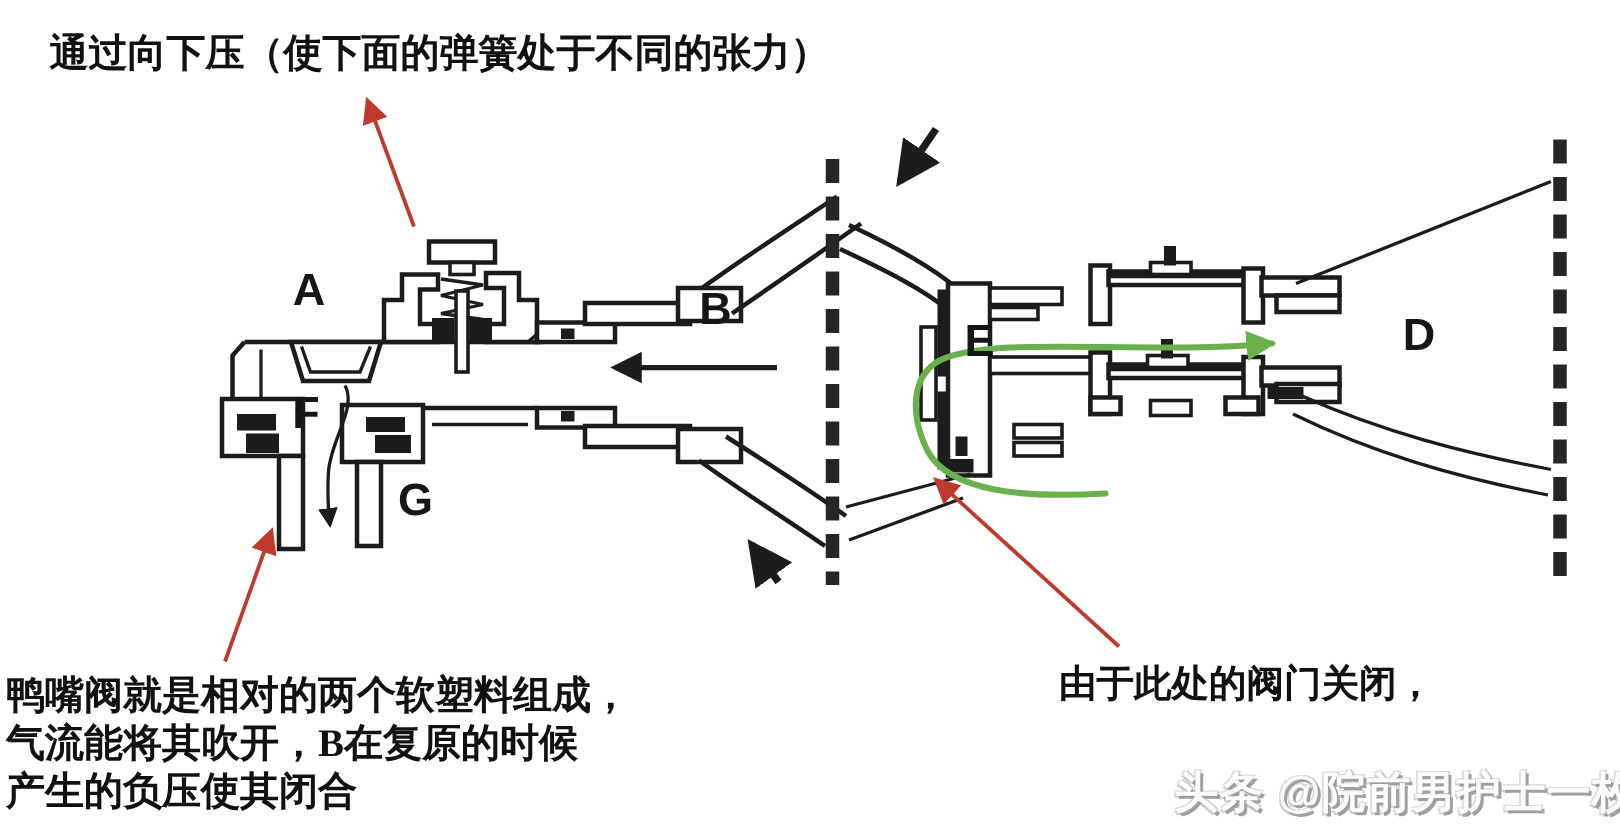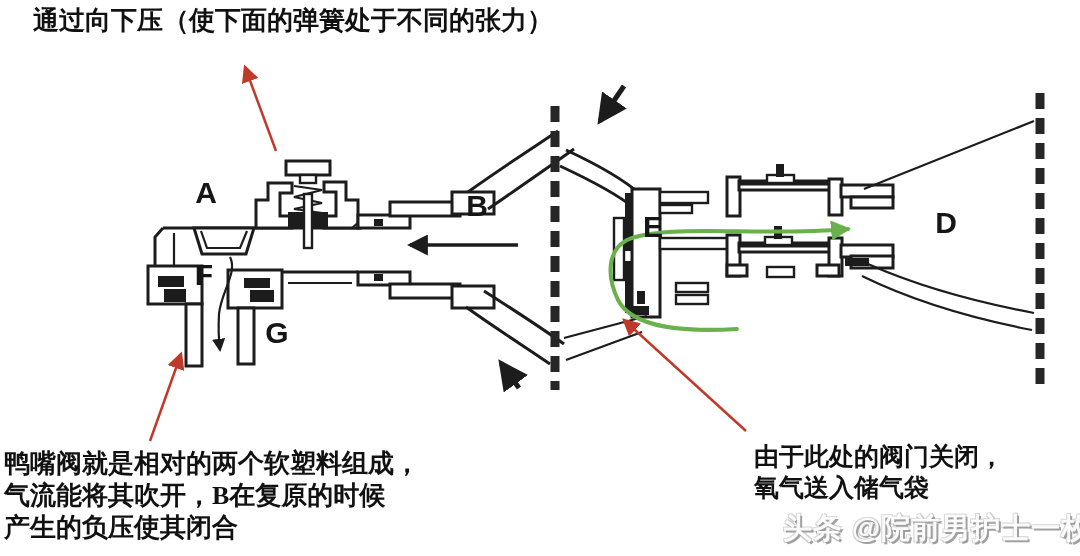--- a/index.html
+++ b/index.html
@@ -1,23 +1,23 @@
 <!DOCTYPE html>
 <html><head>
 <meta charset="utf-8">
 <style>
   html,body{margin:0;padding:0;background:#fff;}
   .canvas{position:relative;width:1080px;height:556px;background:#ffffff;overflow:hidden;
           font-family:"Liberation Serif","DejaVu Serif",serif;}
   .canvas svg{position:absolute;left:0;top:0;}
   .note{position:absolute;font-weight:700;color:#111;white-space:nowrap;}
   .note span{display:block;}
-  .note-top{left:33px;top:5px;font-size:26px;line-height:31px;}
+  .note-top{left:33px;top:20px;font-size:26px;line-height:31px;}
   .note-bl{left:4px;top:448px;font-size:26px;line-height:32px;}
-  .note-br{left:706px;top:441px;font-size:25px;line-height:31px;margin-left:48px;}
+  .note-br{left:706px;top:441px;font-size:25px;line-height:31px;}
   .watermark{position:absolute;left:783px;top:509px;font-size:29px;font-weight:700;
              letter-spacing:1px;color:#fbfbfb;font-family:"Liberation Sans","DejaVu Sans",sans-serif;
              text-shadow:2px 2px 0 #a0a0a0,-1px -1px 0 #dcdcdc,1px -1px 0 #cfcfcf,-1px 1px 0 #cfcfcf;
              white-space:nowrap;}
   
   .mech{fill:#fff;stroke:#1c1c1c;stroke-width:3;stroke-linejoin:miter;}
   .mech2{fill:#fff;stroke:#1c1c1c;stroke-width:2.4;}
   .ln{fill:none;stroke:#1c1c1c;stroke-width:3;}
   .ln2{fill:none;stroke:#1c1c1c;stroke-width:2.2;}
   .blk{fill:#1c1c1c;stroke:none;}
@@ -164,18 +164,17 @@
   </div>
 
   <div class="note note-bl">
     <span>鸭嘴阀就是相对的两个软塑料组成，</span>
     <span>气流能将其吹开，B在复原的时候</span>
     <span>产生的负压使其闭合</span>
   </div>
 
   <div class="note note-br">
     <span>由于此处的阀门关闭，</span>
-    <span>氧气送入储气袋</span>
   </div>
 
   <div class="watermark">头条 @院前男护士一枚</div>
 
 </div>
 
 </body></html>

